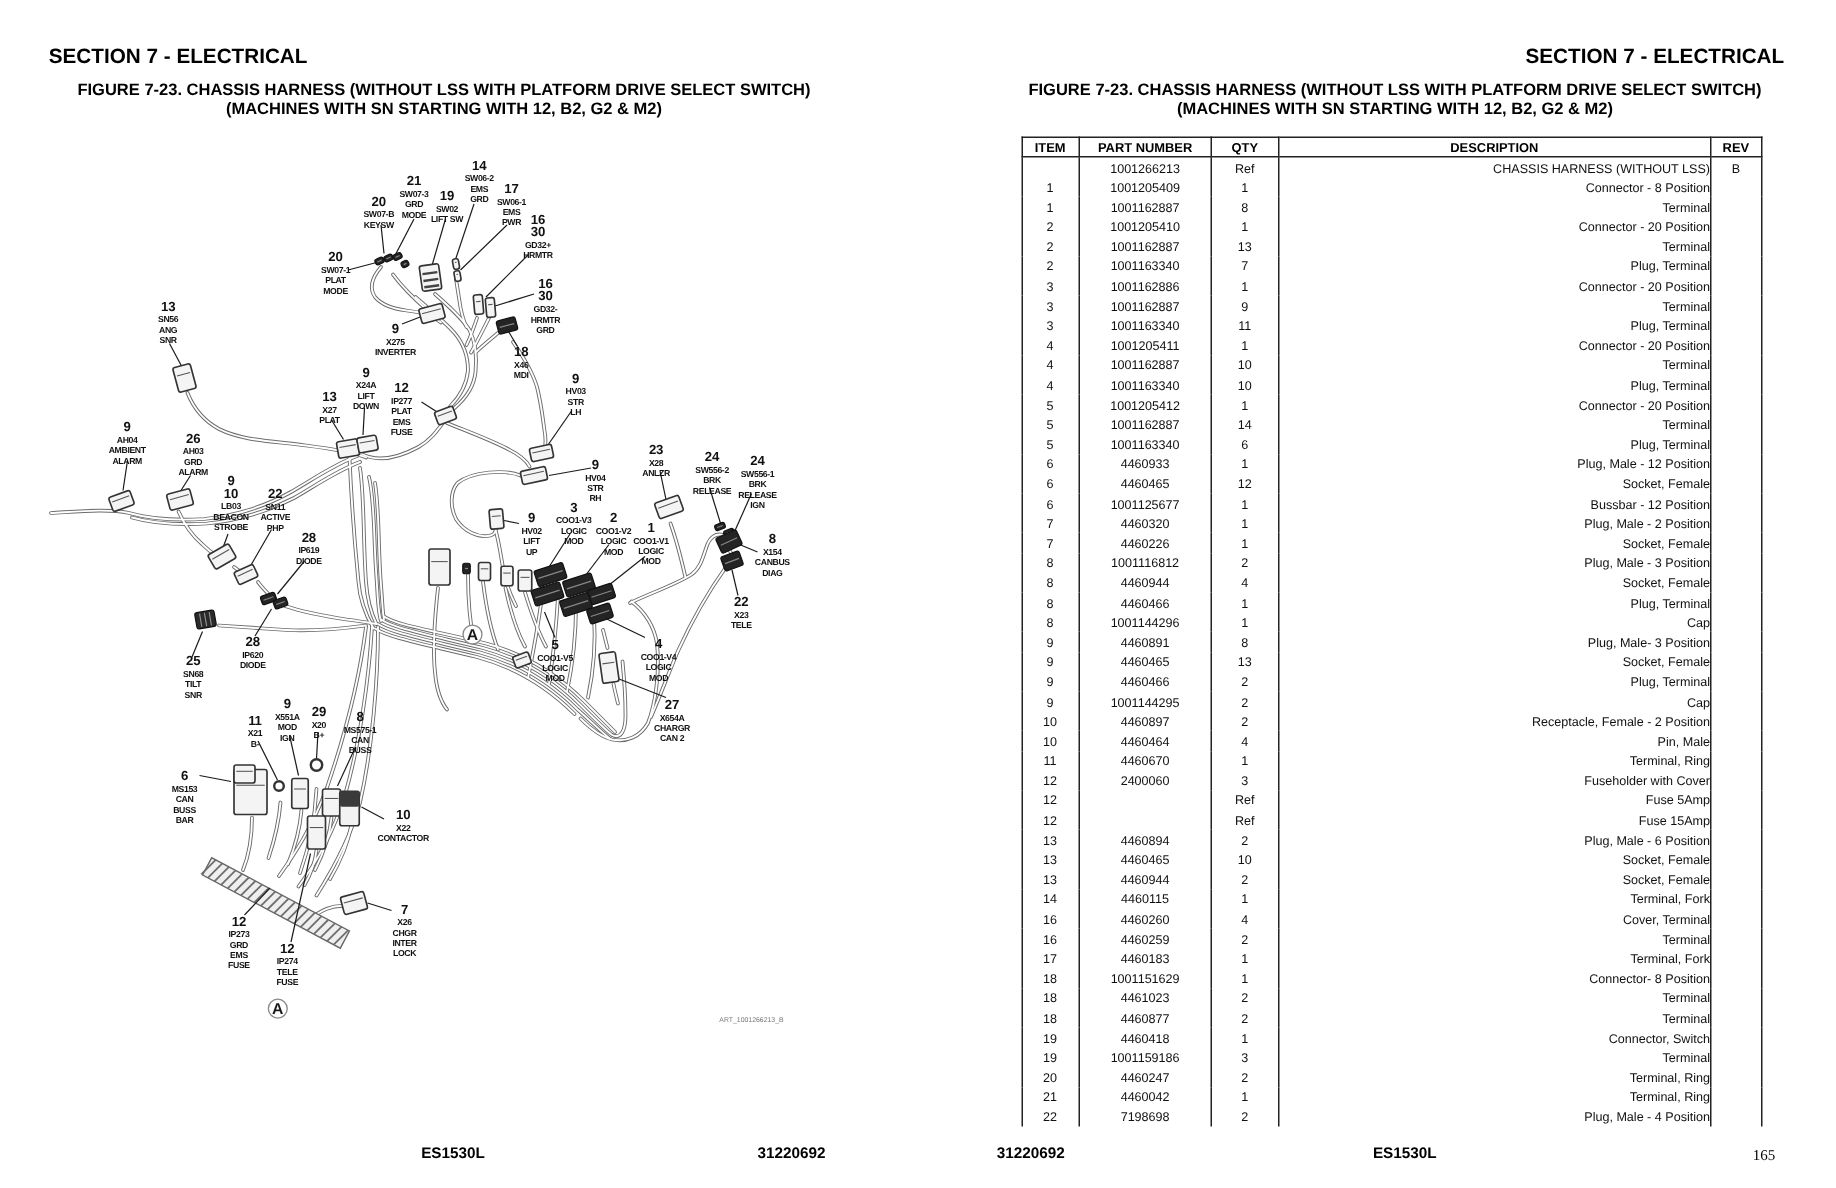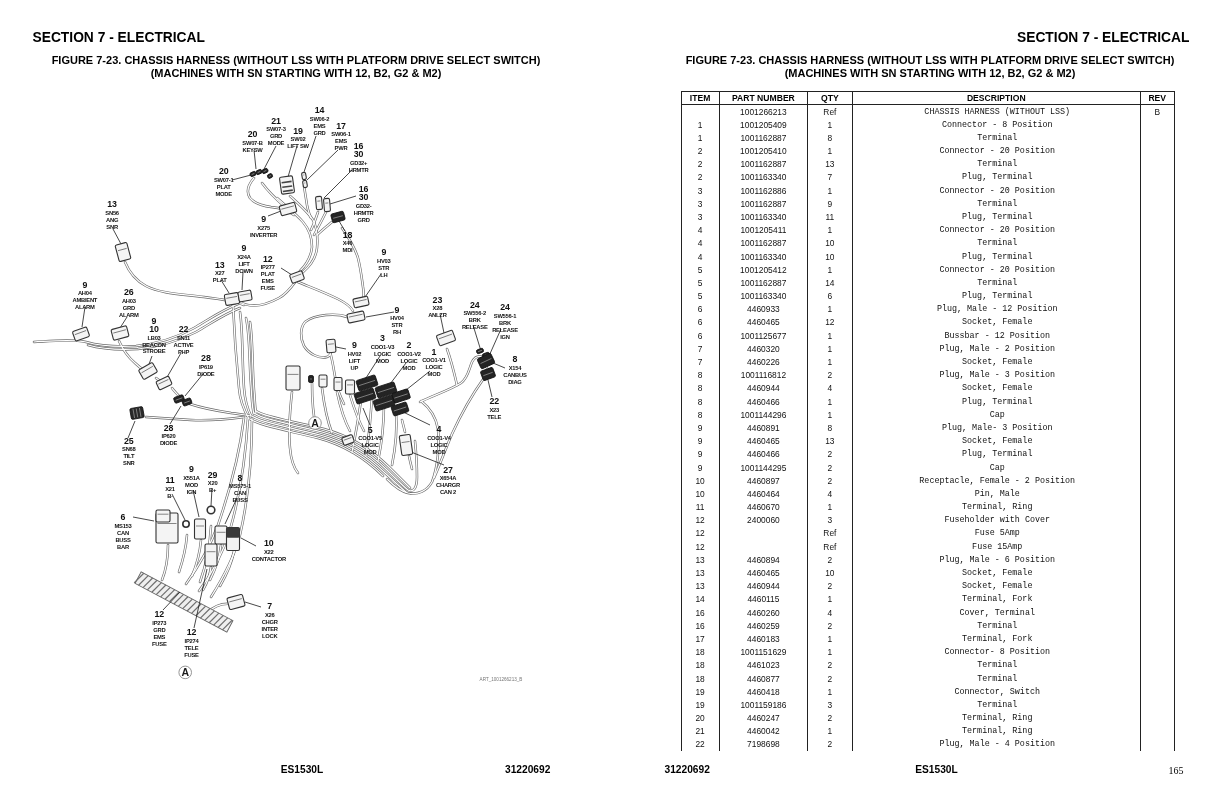--- a/index.html
+++ b/index.html
@@ -9,21 +9,21 @@
 #parts tr { height:13.2px; }
 #parts tr.hd { height:13.4px; }
 #parts tr.hd td { border-top:1.6px solid #222; border-bottom:1.4px solid #222; font-weight:bold; font-size:8.6px; }
 #parts .c { text-align:center; }
 #parts .i { width:37px; }
 #parts .p { width:86px; }
 #parts .q { width:43px; }
 #parts .d { width:280px; }
 #parts .r { width:32.5px;margin-top:15px; }
 #parts .b { text-align:center; color:#111; }
-#parts .dd { text-align:center; padding-left:2px;font-family:Liberation Mono, monospace; }
+#parts .dd { text-align:right; padding-left:2px; }
 #parts .ind { }
 </style></head>
 <body>
 <div class="abs b1" style="left:32.5px;top:30px;font-size:13.8px;">SECTION 7 - ELECTRICAL</div>
 <div class="abs b1" style="left:1017px;top:29.5px;font-size:13.8px;">SECTION 7 - ELECTRICAL</div>
 <div class="abs b1" style="left:0;top:53.5px;width:592px;text-align:center;font-size:11px;">FIGURE 7-23. CHASSIS HARNESS (WITHOUT LSS WITH PLATFORM DRIVE SELECT SWITCH)</div>
 <div class="abs b1" style="left:0;top:66.5px;width:592px;text-align:center;font-size:11px;">(MACHINES WITH SN STARTING WITH 12, B2, G2 &amp; M2)</div>
 <div class="abs b1" style="left:635px;top:53.5px;width:590px;text-align:center;font-size:11px;">FIGURE 7-23. CHASSIS HARNESS (WITHOUT LSS WITH PLATFORM DRIVE SELECT SWITCH)</div>
 <div class="abs b1" style="left:635px;top:66.5px;width:590px;text-align:center;font-size:11px;">(MACHINES WITH SN STARTING WITH 12, B2, G2 &amp; M2)</div>
 <svg width="612" height="712" viewBox="0 80 612 712" style="position:absolute;left:0;top:80px">

